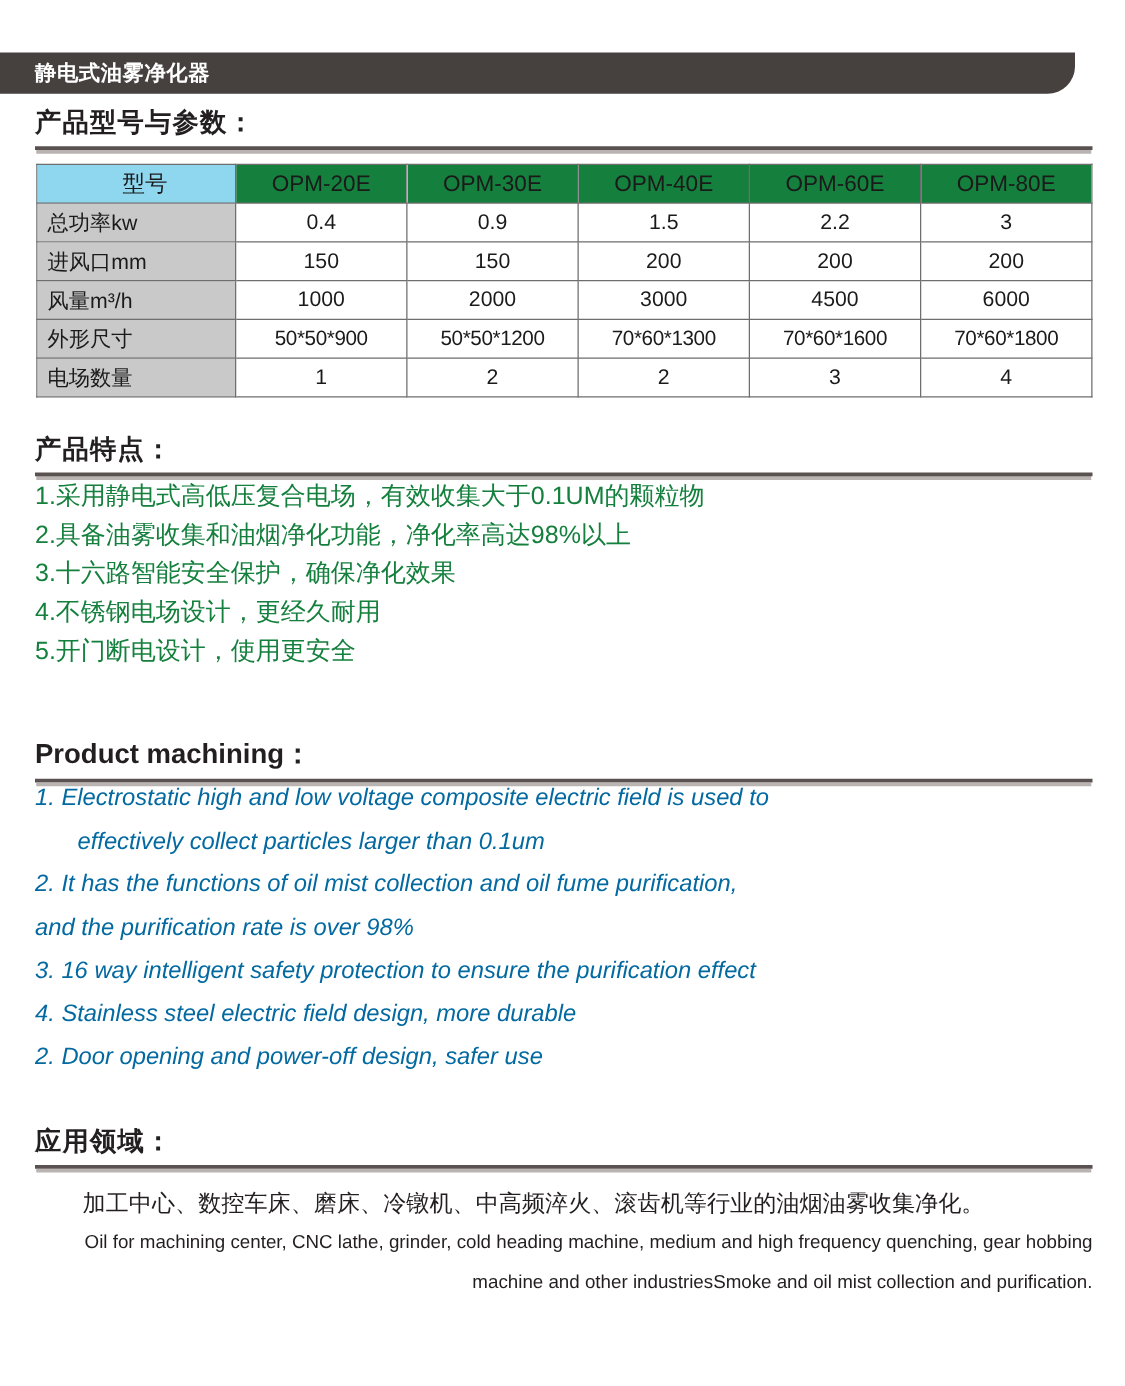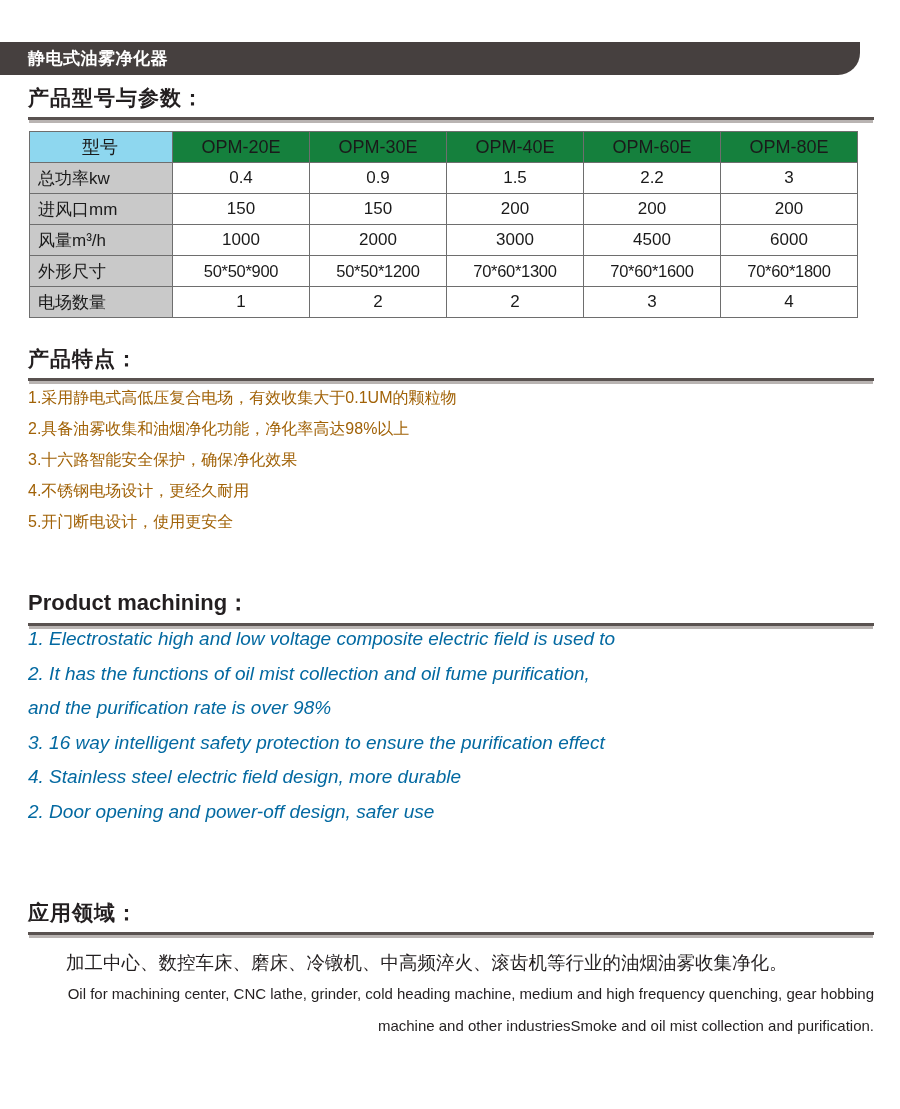--- a/index.html
+++ b/index.html
@@ -86,35 +86,35 @@
     padding-left: 8px;
     font-size: 17px;
   }
   .spec-table tr.head td {
     background: #15803d;
     font-size: 18px;
   }
   .spec-table tr.head td.label-col {
     background: #8ed7ef;
     text-align: center;
-    padding-left: 0;
+    padding-left: 16px;
   }
   .spec-table td.val-col { width: 132px; }
   .spec-table td.dim { font-size: 16.5px; letter-spacing: -0.3px; }
 
   
   .cn-list {
     position: absolute;
     left: 28px;
     width: 850px;
   }
   .cn-list .item {
-    font-size: 16px;
+    font-size: 20px;
     line-height: 31px;
-    color: #a16207;
+    color: #15803d;
     white-space: nowrap;
   }
 
   .en-list {
     position: absolute;
     left: 28px;
     width: 850px;
   }
   .en-list .item {
     font-size: 19px;
@@ -222,20 +222,21 @@
     <div class="item">3.十六路智能安全保护，确保净化效果</div>
     <div class="item">4.不锈钢电场设计，更经久耐用</div>
     <div class="item">5.开门断电设计，使用更安全</div>
   </div>
 
   <div class="section-heading en" style="top:588px;">Product machining：</div>
 
   <div class="en-list" style="top:622px;">
     <div class="item">
       <span class="cont">1. Electrostatic high and low voltage composite electric field is used to</span>
+      <span class="cont indent">effectively collect particles larger than 0.1um</span>
     </div>
     <div class="item">
       <span class="cont">2. It has the functions of oil mist collection and oil fume purification,</span>
       <span class="cont">and the purification rate is over 98%</span>
     </div>
     <div class="item">
       <span class="cont">3. 16 way intelligent safety protection to ensure the purification effect</span>
     </div>
     <div class="item">
       <span class="cont">4. Stainless steel electric field design, more durable</span>

